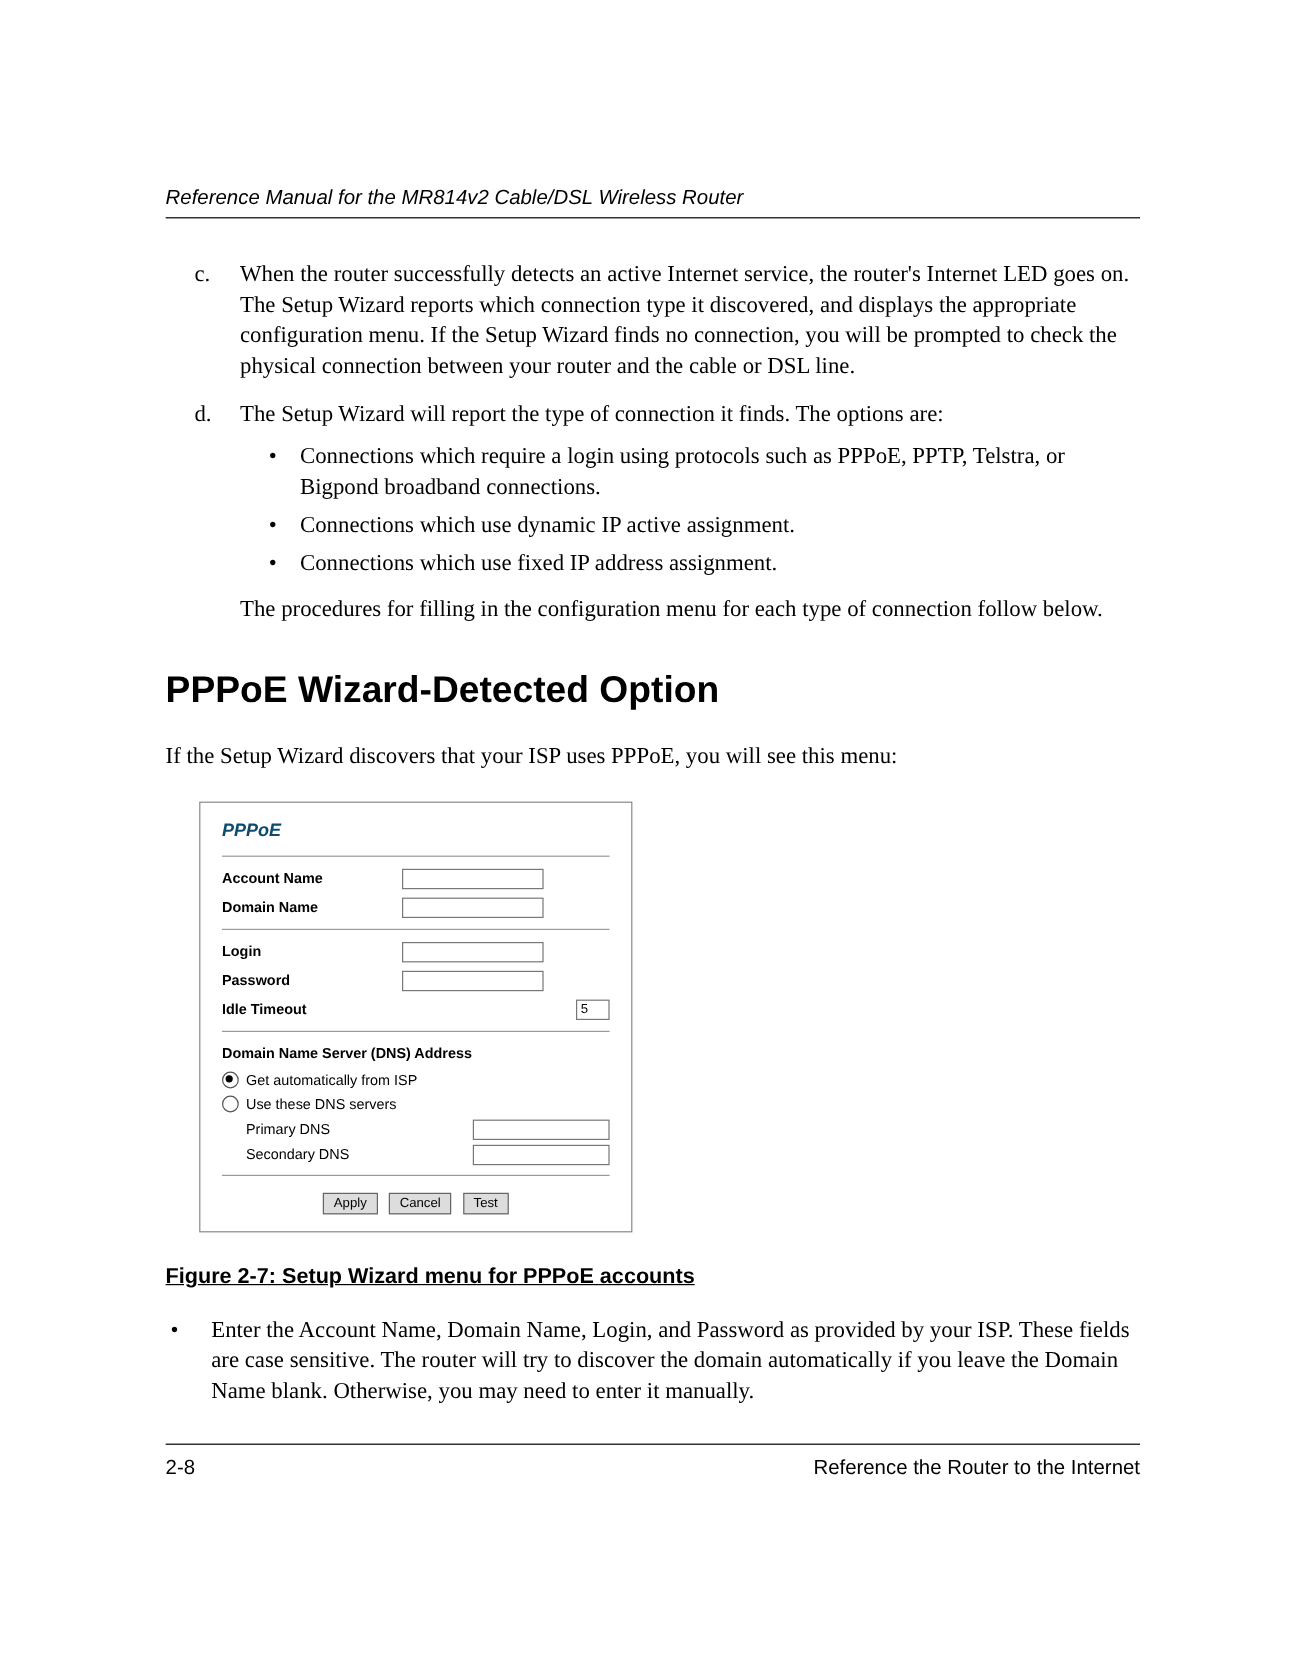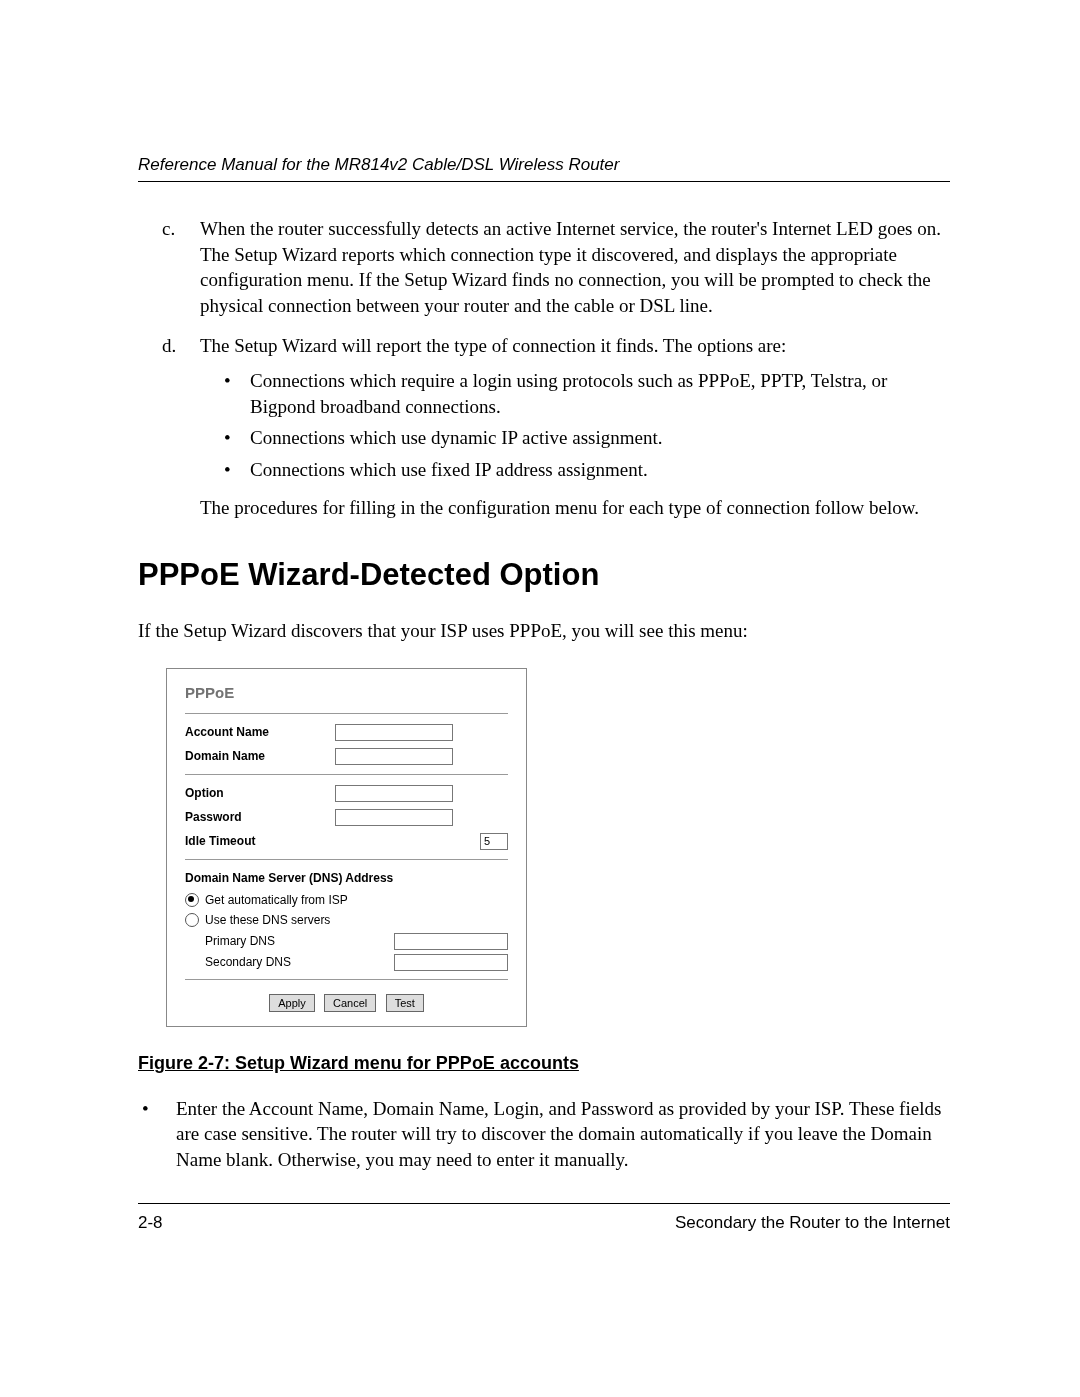--- a/index.html
+++ b/index.html
@@ -68,24 +68,25 @@
     width: 361px;
     margin: 24px 0 18px 28px;
     background: #fff;
     font-family: Arial, Helvetica, sans-serif;
     font-size: 12px;
     color: #000;
     padding: 10px 18px 14px 18px;
     box-sizing: border-box;
   }
   .screenshot .pppoe-title {
-    color: #737373;
+    color: #0c4a6e;
     font-weight: bold;
     font-size: 15px;
     margin: 4px 0 10px 0;
+    font-style: italic;
   }
   .screenshot hr {
     border: none;
     border-top: 1px solid #999;
     margin: 8px 0;
   }
   .screenshot .row {
     display: flex;
     align-items: center;
     margin: 4px 0;
@@ -220,21 +221,21 @@
         <span class="fld w120"></span>
       </div>
       <div class="row">
         <span class="lbl b">Domain Name</span>
         <span class="fld w120"></span>
       </div>
 
       <hr>
 
       <div class="row">
-        <span class="lbl b">Option</span>
+        <span class="lbl b">Login</span>
         <span class="fld w120"></span>
       </div>
       <div class="row">
         <span class="lbl b">Password</span>
         <span class="fld w120"></span>
       </div>
       <div class="row">
         <span class="lbl b">Idle Timeout</span>
         <span class="right-align fld w30">5</span>
       </div>
@@ -276,16 +277,16 @@
 
     <div class="figure-caption">Figure 2-7:  Setup Wizard menu for PPPoE accounts</div>
 
     <ul class="instruct">
       <li>Enter the Account Name, Domain Name, Login, and Password as provided by your ISP. These fields are case sensitive. The router will try to discover the domain automatically if you leave the Domain Name blank. Otherwise, you may need to enter it manually.</li>
     </ul>
 
     <hr class="footer-rule">
     <div class="footer">
       <span>2-8</span>
-      <span>Secondary the Router to the Internet</span>
+      <span>Reference the Router to the Internet</span>
     </div>
   </div>
 </div>
 
 </body></html>

